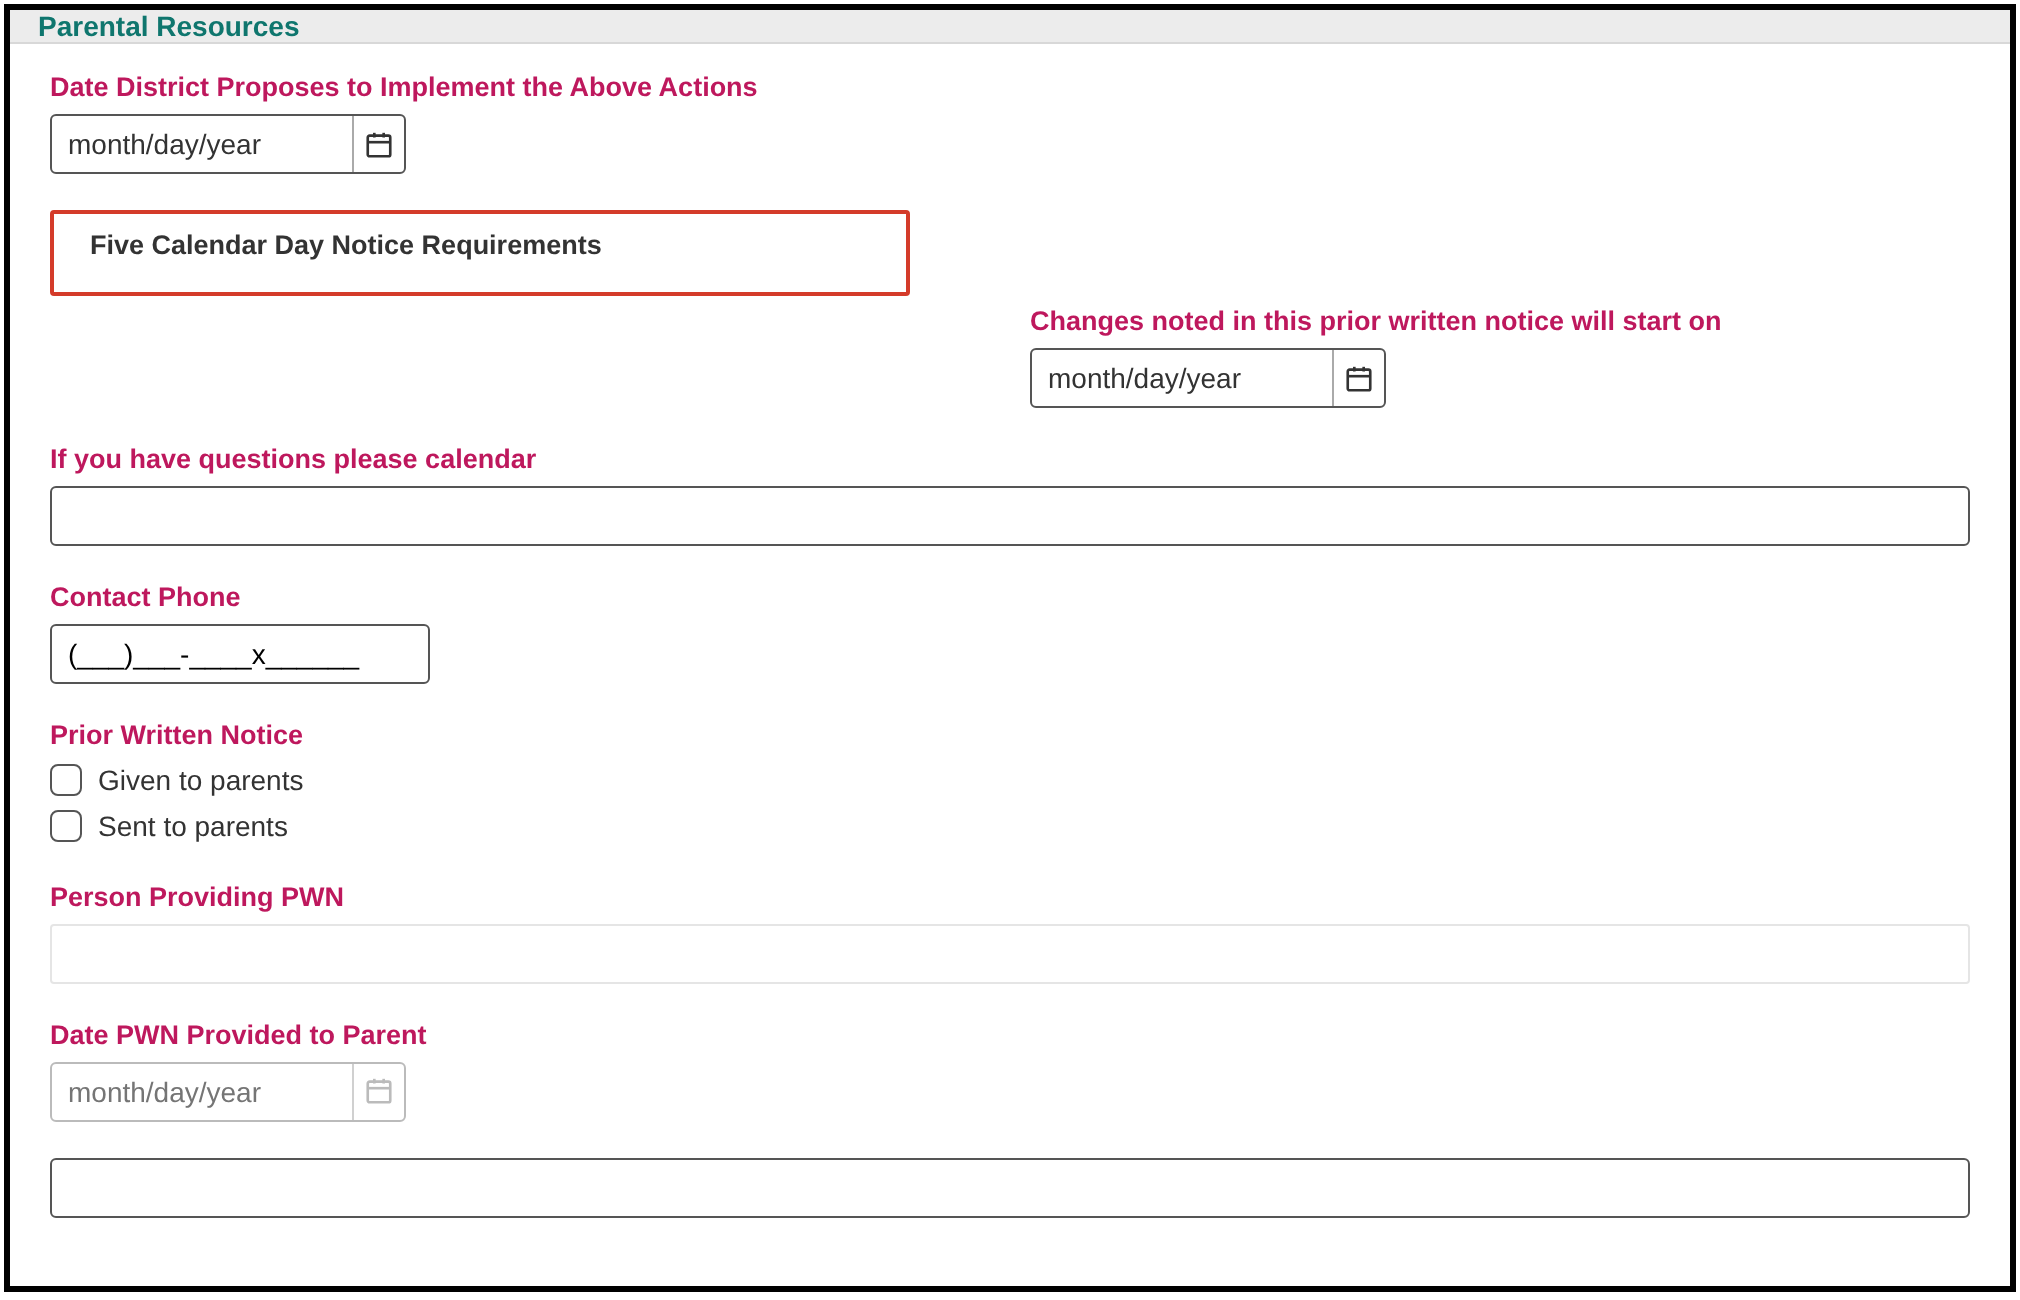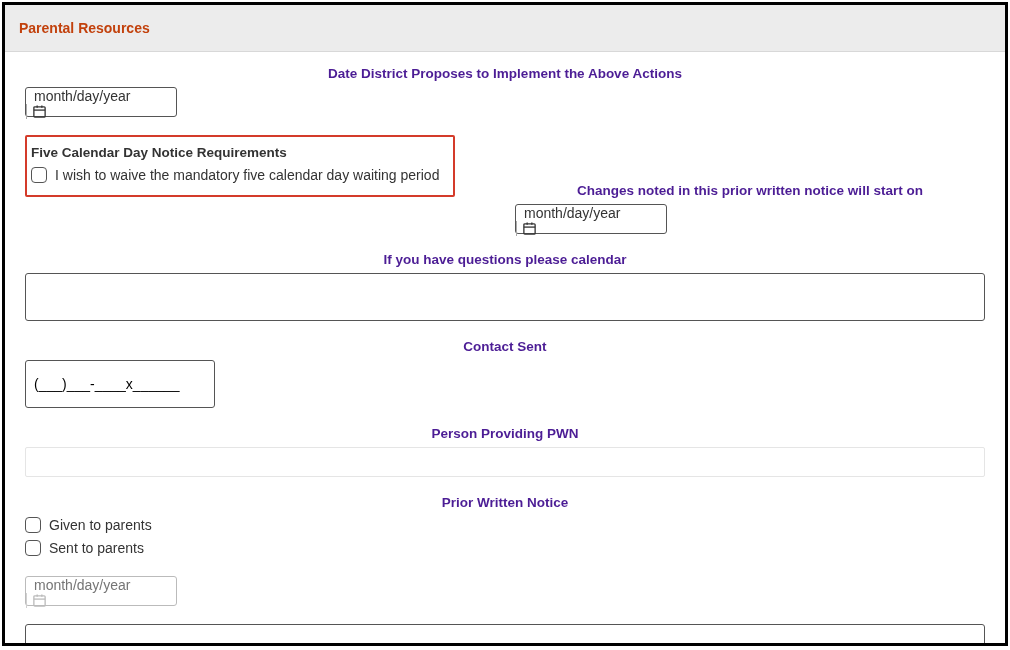--- a/index.html
+++ b/index.html
@@ -17,44 +17,42 @@
     border: 3px solid #000;
     width: 1006px;
     height: 644px;
     margin: 2px;
     background: #fff;
     overflow: hidden;
   }
   .section-header {
     background: #ececec;
     border-bottom: 1px solid #d8d8d8;
-    padding: 15px 14px;
+    padding: 0 14px;
     font-weight: bold;
     font-size: 14px;
-    color: #c2410c;
+    color: #0f766e;
   }
   .form-body {
     padding: 14px 20px 10px 20px;
   }
   .field-label {
     font-weight: bold;
     font-size: 13.5px;
-    color: #4c1d95;
+    color: #be185d;
     margin-bottom: 6px;
     display: block;
-    text-align: center;
   }
   .date-wrap {
     display: inline-flex;
     align-items: stretch;
     border: 1px solid #555;
     border-radius: 3px;
     height: 30px;
     background:#fff;
-    flex-direction:column;
   }
   .date-wrap.disabled { border-color:#bbb; }
   .date-wrap input {
     border: none;
     outline: none;
     padding: 0 8px;
     font-size: 14px;
     width: 150px;
     color: #333;
     background: transparent;
@@ -75,21 +73,21 @@
   .date-wrap.disabled .cal-btn svg line { stroke:#bbb !important; }
   .two-col {
     display: flex;
     gap: 60px;
     margin-top: 18px;
     align-items: flex-start;
   }
   .highlight-box {
     border: 2px solid #d43b2a;
     border-radius: 2px;
-    padding: 8px 10px 10px 4px;
+    padding: 8px 10px 10px 18px;
     width: 430px;
   }
   .checkbox-row {
     display:flex;
     align-items:flex-start;
     gap:8px;
     margin-top:4px;
     line-height:1.35;
   }
   .chk {
@@ -98,21 +96,21 @@
     border-radius: 4px;
     flex-shrink:0;
     margin-top:1px;
     background:#fff;
     cursor:pointer;
   }
   .chk-label { font-size:14px; color:#333; }
   .right-col { flex: 1; margin-top: 48px; }
   .text-input {
     width: 100%;
-    height: 48px;
+    height: 30px;
     border: 1px solid #555;
     border-radius: 3px;
     padding: 0 8px;
     font-size: 14px;
     font-family: inherit;
     outline: none;
     background:#fff;
   }
   .phone-input { width: 190px; }
   .field-block { margin-top: 18px; }
@@ -154,24 +152,20 @@
             </svg>
         </div>
       </div>
     </div>
 
     <div class="two-col">
 
       <div class="highlight-box">
         <div class="group-title">Five Calendar Day Notice Requirements</div>
 
-        <div class="checkbox-row">
-          <div class="chk"></div>
-          <span class="chk-label">I wish to waive the mandatory five calendar day waiting period</span>
-        </div>
 
       </div>
 
       <div class="right-col">
         <span class="field-label">Changes noted in this prior written notice will start on</span>
         <div class="date-wrap">
           <input type="text" value="month/day/year" style="">
           <div class="cal-btn">
             <svg viewBox="0 0 16 16" fill="none">
                 <rect x="2" y="3" width="12" height="11" rx="1" stroke="#333" stroke-width="1.4"></rect>
@@ -184,43 +178,44 @@
       </div>
 
     </div>
 
     <div class="field-block">
       <span class="field-label">If you have questions please calendar</span>
       <input class="text-input" type="text" value="" style="">
     </div>
 
     <div class="field-block">
-      <span class="field-label">Contact Sent</span>
+      <span class="field-label">Contact Phone</span>
       <input class="text-input phone-input" type="text" value="(___)___-____x______" style="">
-    </div>
-
-    <div class="field-block">
-      <span class="field-label">Person Providing PWN</span>
-      <div class="subtle-panel"></div>
     </div>
 
     <div class="field-block">
       <span class="field-label">Prior Written Notice</span>
 
       <div class="checkbox-row">
         <div class="chk"></div>
         <span class="no-bold-opt">Given to parents</span>
       </div>
       <div class="checkbox-row">
         <div class="chk"></div>
         <span class="no-bold-opt">Sent to parents</span>
       </div>
     </div>
 
     <div class="field-block">
+      <span class="field-label">Person Providing PWN</span>
+      <div class="subtle-panel"></div>
+    </div>
+
+    <div class="field-block">
+      <span class="field-label">Date PWN Provided to Parent</span>
       <div class="date-wrap disabled">
         <input type="text" placeholder="month/day/year" style="">
         <div class="cal-btn">
           <svg viewBox="0 0 16 16" fill="none">
               <rect x="2" y="3" width="12" height="11" rx="1" stroke="#bbb" stroke-width="1.4"></rect>
               <line x1="2" y1="6.5" x2="14" y2="6.5" stroke="#bbb" stroke-width="1.4"></line>
               <line x1="5.5" y1="1.5" x2="5.5" y2="4" stroke="#bbb" stroke-width="1.4"></line>
               <line x1="10.5" y1="1.5" x2="10.5" y2="4" stroke="#bbb" stroke-width="1.4"></line>
             </svg>
         </div>

